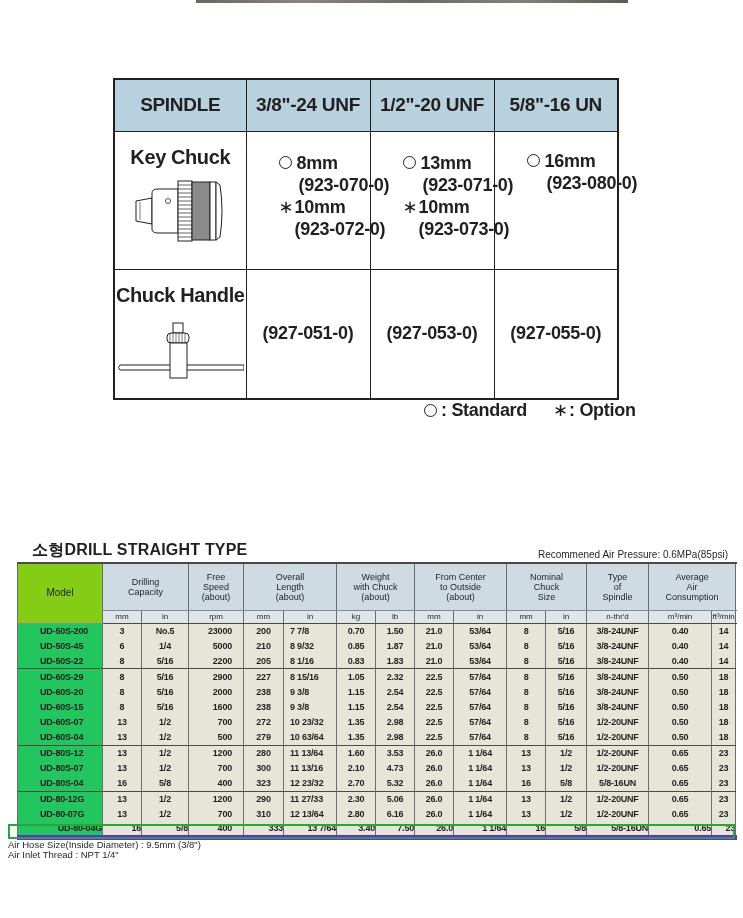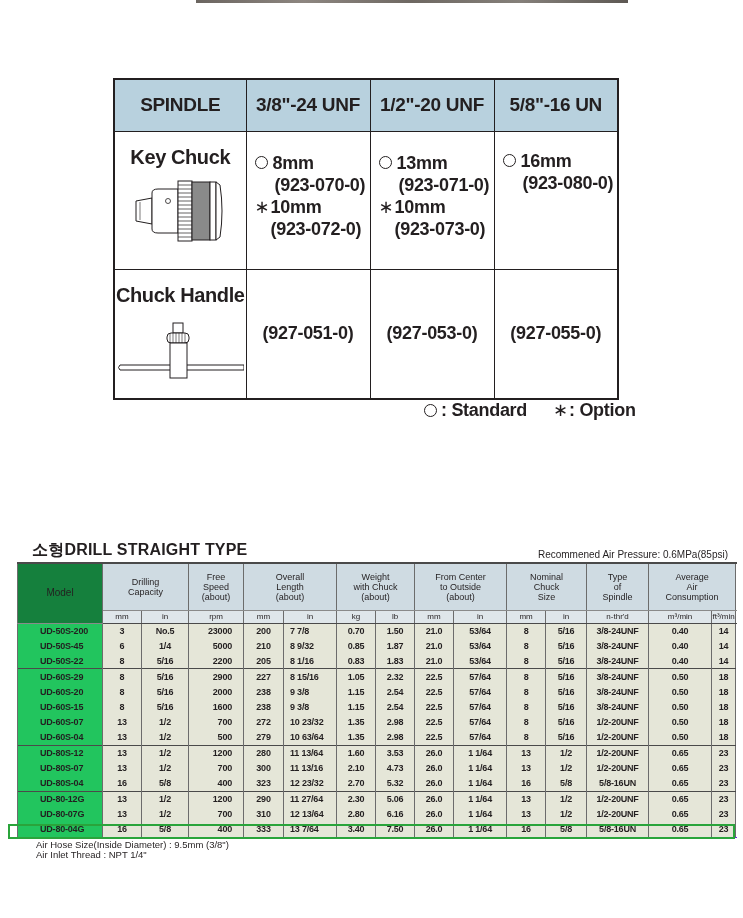--- a/index.html
+++ b/index.html
@@ -17,21 +17,21 @@
     font-family: "Liberation Sans", sans-serif; letter-spacing: -0.3px; color: #231f20; }
   .chuck-table td { vertical-align: top; background: #fff; }
   .col-first { width: 132px; }
   .col-spec { width: 124px; }
   .row-key td { height: 138px; }
   .row-handle td { height: 130px; }
   .label-cell { text-align: center; }
   .label-title { font-size: 20px; font-weight: bold; margin-top: 14px; letter-spacing: -0.4px; }
   .chuck-icon { display: block; margin: 10px auto 0 auto; }
   .handle-icon { display: block; margin: 14px auto 0 auto; }
-  .spec { font-size: 18px; font-weight: bold; line-height: 22px; padding-left: 8px; letter-spacing: -0.3px; }
+  .spec { font-size: 18px; font-weight: bold; line-height: 22px; padding-left: 8px; letter-spacing: -0.3px; margin-left: 24px; }
   .spec .line { white-space: nowrap; }
   .spec .ind { padding-left: 20px; }
   .spec .ind2 { padding-left: 16px; }
   .circ { display: inline-block; width: 13px; height: 13px; border: 1px solid #231f20; border-radius: 50%;
     vertical-align: 0px; margin-right: 5px; }
   .star { display: inline-block; width: 12px; margin-right: 4px; font-weight: normal; font-size: 18px; }
   .handle-code { font-size: 18px; font-weight: bold; text-align: center; vertical-align: middle !important;
     letter-spacing: -0.3px; }
 
   .legend { position: absolute; top: 399px; left: 424px; font-size: 18px; font-weight: bold; letter-spacing: -0.3px;
@@ -44,31 +44,31 @@
   .drill-title { position: absolute; left: 32px; top: 540px; font-size: 16px; font-weight: bold; letter-spacing: 0.2px; }
   .pressure { position: absolute; right: 15px; top: 549px; font-size: 10px; color: #231f20; padding-left: 31px; }
 
   .drill-table { position: absolute; left: 17px; top: 562px; width: 718px; border-collapse: collapse;
     table-layout: fixed; font-family: "Liberation Sans", sans-serif; border-top: 2px solid #4a4a4a; }
   .drill-table th, .drill-table td { border-left: 1px solid #6c6c6c; border-right: 1px solid #6c6c6c;
     text-align: center; font-size: 9px; }
   .drill-table thead th { background: #cfdbe2; font-weight: normal; line-height: 10px; color: #231f20; }
   .drill-table thead tr.h1 th { height: 47px; border-bottom: 1px solid #8a8a8a; }
   .drill-table thead tr.h2 th { height: 13px; font-size: 8px; background: #dfe6ea; border-bottom: 1px solid #4a4a4a; }
-  .drill-table thead th.model-h { background: #15803d; font-size: 10px; }
+  .drill-table thead th.model-h { background: #84cc16; font-size: 10px; }
   .drill-table tbody td { background: #e5e6d8; height: 15.3px; font-weight: bold; font-size: 9px; letter-spacing: -0.2px; }
   .drill-table tbody td.model { background: #22c55e; text-align: left; padding-left: 22px; }
   .drill-table tbody td.left { text-align: left; padding-left: 6px; }
   .drill-table tbody td.right { text-align: right; padding-right: 11px; }
   .drill-table tbody tr.group-start td { border-top: 1px solid #4a4a4a; }
-  .drill-table tbody tr:last-child td { border-bottom: 1px solid #6d28d9; }
+  .drill-table tbody tr:last-child td { border-bottom: 5px solid #6d28d9; text-align: right; }
 
   .highlight { position: absolute; left: 8px; top: 824px; width: 727px; height: 15px; border: 2px solid #2aa43b; pointer-events: none; }
 
-  .notes { position: absolute; left: 36px; top: 840px; font-size: 9.5px; line-height: 10px; color: #231f20; }
+  .notes { position: absolute; left: 8px; top: 840px; font-size: 9.5px; line-height: 10px; color: #231f20; }
 </style>
 </head>
 <body>
 
 <div class="top-bar"></div>
 
 <table class="chuck-table">
   <colgroup>
     <col class="col-first">
       <col class="col-spec">
@@ -405,21 +405,21 @@
         <td>5/8-16UN</td>
         <td>0.65</td>
         <td colspan="2">23</td>
       </tr>
       <tr class="group-start">
         <td class="model">UD-80-12G</td>
         <td>13</td>
         <td>1/2</td>
         <td class="right">1200</td>
         <td>290</td>
-        <td class="left">11 27/64</td>
+        <td class="left">11 27/33</td>
         <td>2.30</td>
         <td>5.06</td>
         <td>26.0</td>
         <td>1 1/64</td>
         <td>13</td>
         <td>1/2</td>
         <td>1/2-20UNF</td>
         <td>0.65</td>
         <td colspan="2">23</td>
       </tr>

